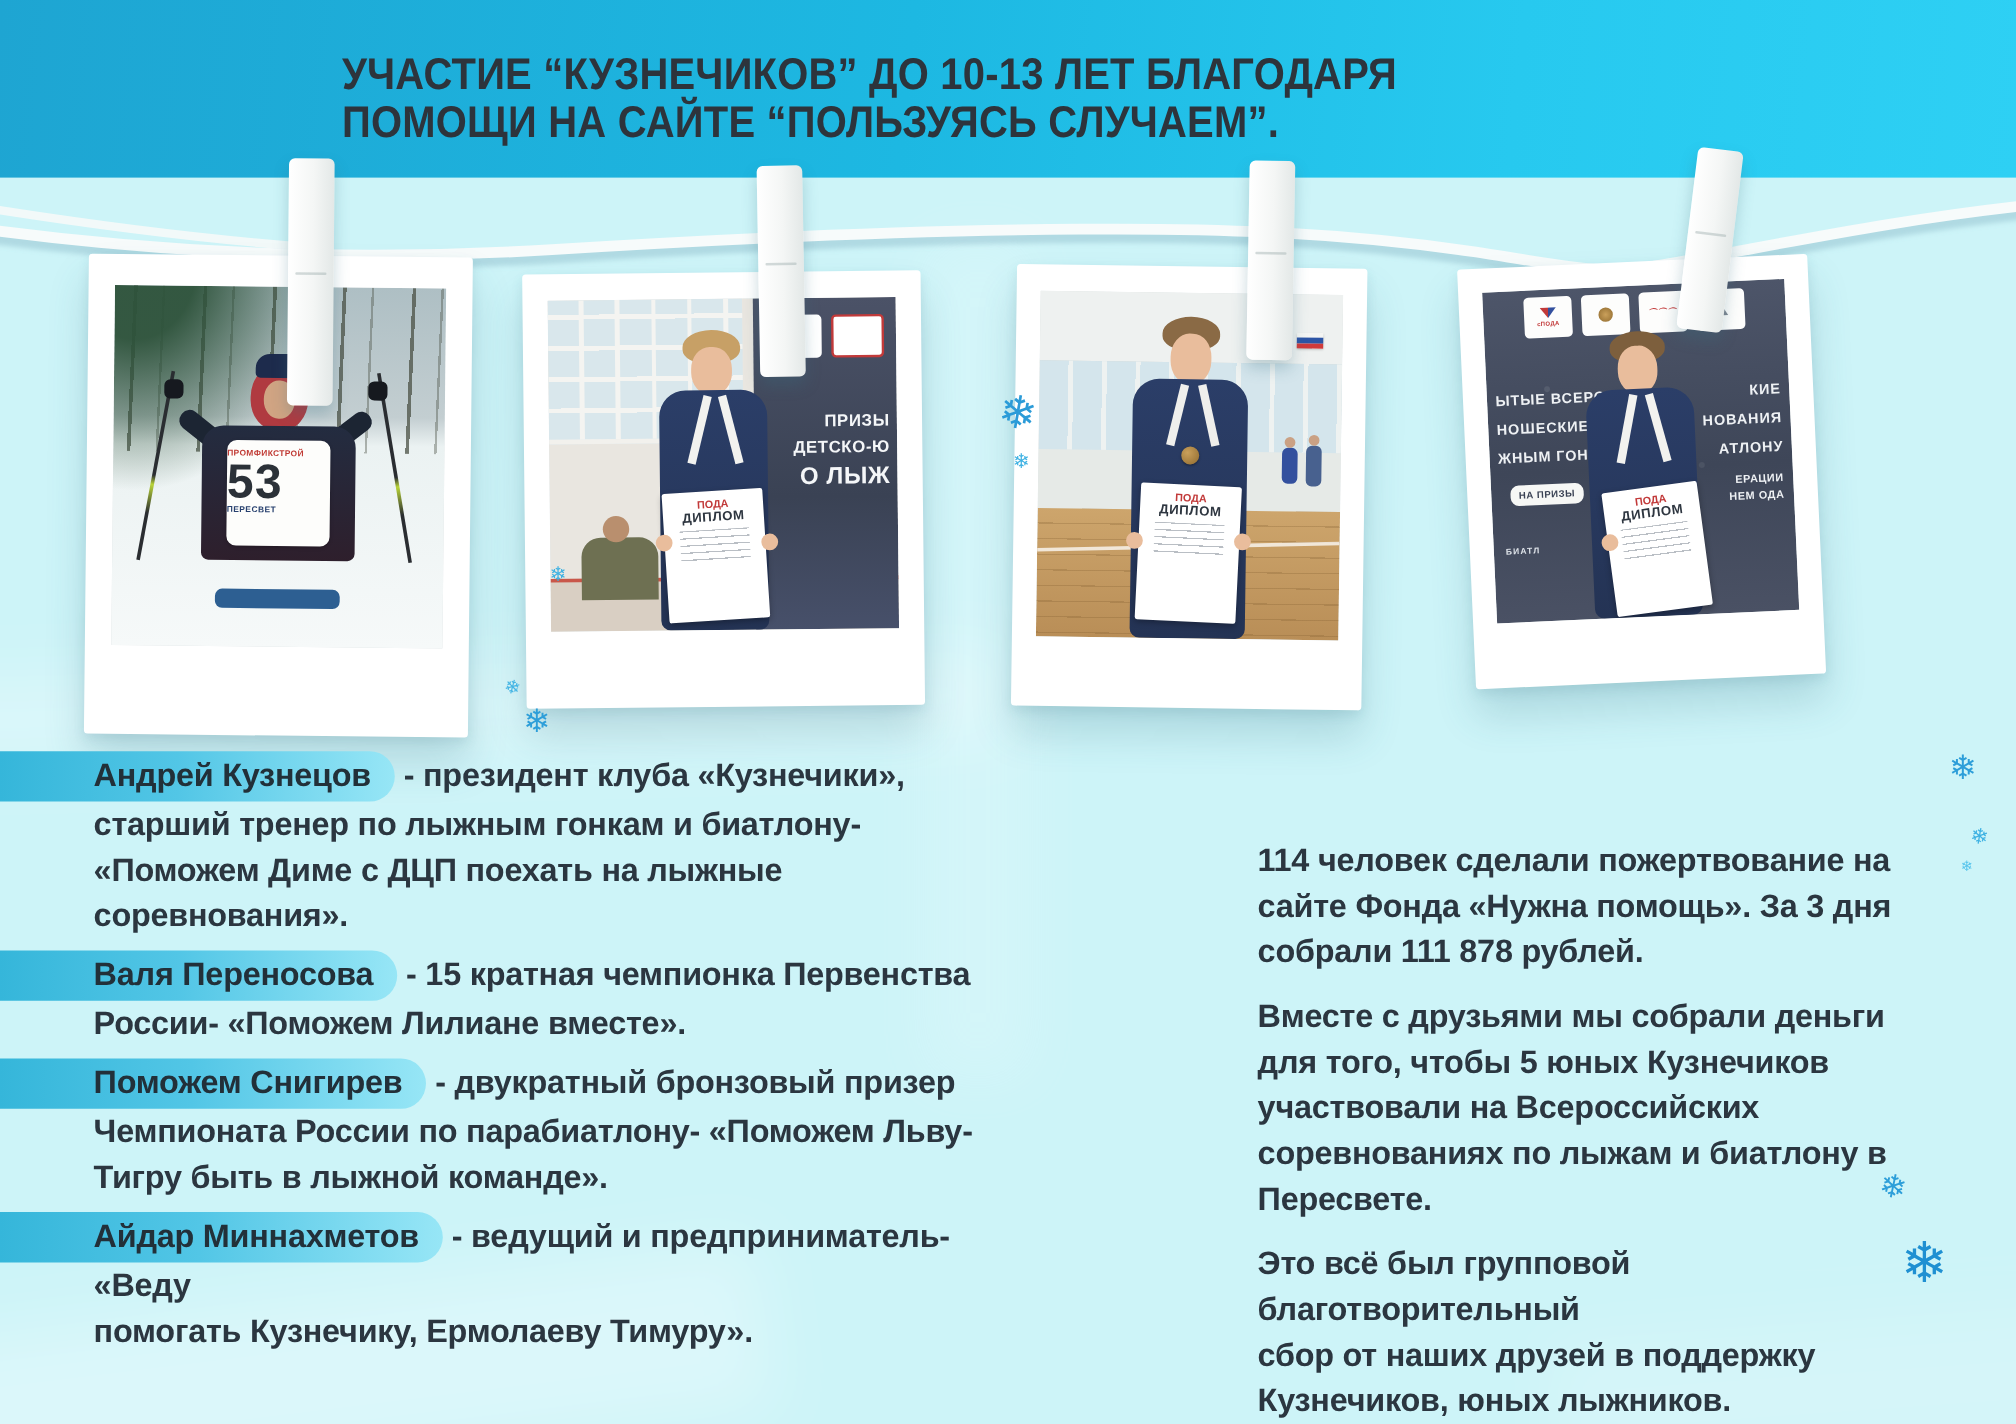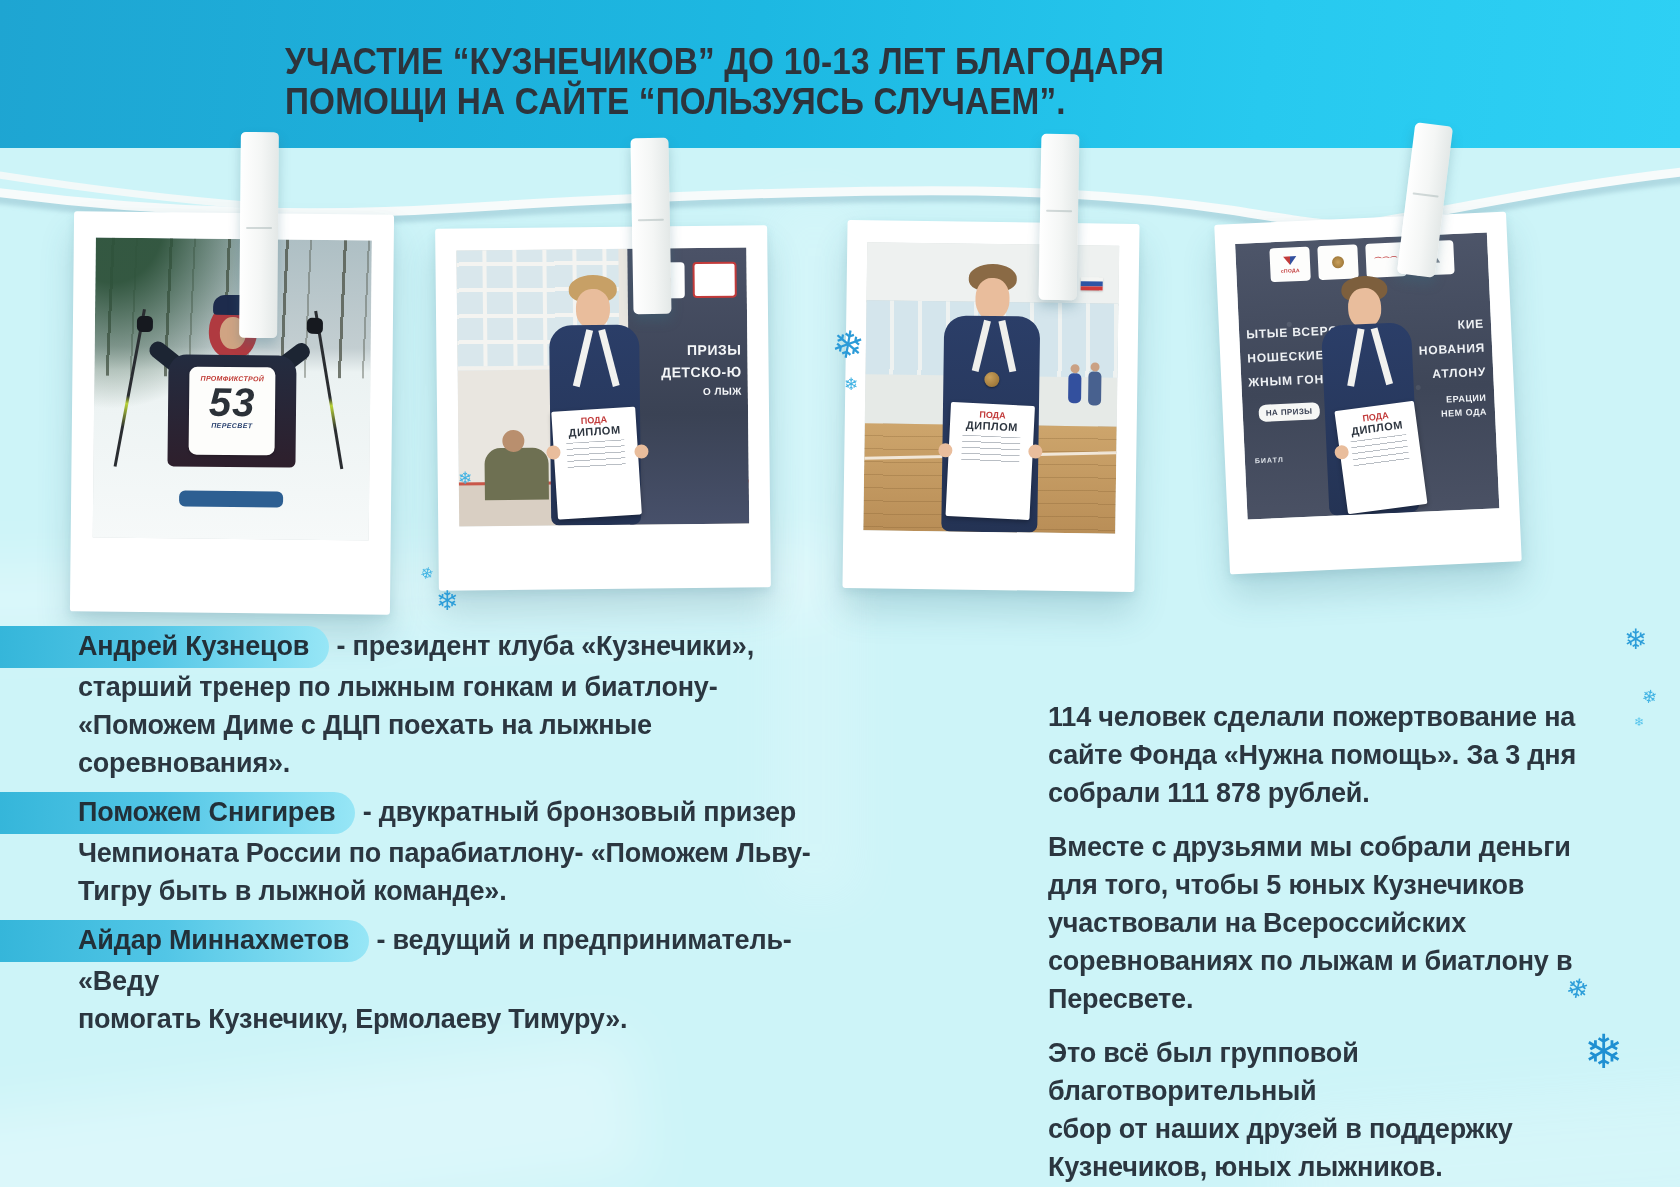--- a/index.html
+++ b/index.html
@@ -61,21 +61,21 @@
   .scene1 .canopy{position:absolute;inset:0;background:radial-gradient(ellipse at 6% -6%,rgba(45,82,58,.95) 0 14%,rgba(45,82,58,0) 42%);}
   .scene1 .trees{position:absolute;left:0;top:0;right:0;height:46%;
     background:repeating-linear-gradient(92deg,rgba(0,0,0,0) 0 16px,rgba(74,80,68,.75) 16px 19px,rgba(0,0,0,0) 19px 40px,rgba(74,80,68,.4) 40px 42px,rgba(0,0,0,0) 42px 58px);}
   .pole{position:absolute;width:3px;height:160px;background:linear-gradient(180deg,#2a2d31 55%,#b9d437 60%,#2a2d31 75%);}
   .glove{position:absolute;width:16px;height:16px;background:#16191f;border-radius:5px;}
   .arm{position:absolute;width:64px;height:17px;background:#1c2533;border-radius:8px;}
   .hood{position:absolute;width:48px;height:56px;background:#b03a40;border-radius:50% 50% 46% 46%;}
   .hat{position:absolute;width:40px;height:20px;background:#1d2b4c;border-radius:12px 12px 4px 4px;}
   .face1{position:absolute;width:26px;height:32px;background:#d0a483;border-radius:48%;}
   .torso1{position:absolute;width:128px;height:112px;background:linear-gradient(180deg,#232c40,#2e1f2c);border-radius:18px 18px 6px 6px;}
-  .bib{position:absolute;width:86px;height:88px;background:#fdfdfb;border-radius:8px;box-shadow:0 1px 3px rgba(0,0,0,.25);text-align:center;font-style:italic;}
+  .bib{position:absolute;width:86px;height:88px;background:#fdfdfb;border-radius:8px;box-shadow:0 1px 3px rgba(0,0,0,.25);}
   .bib .sponsor{font-size:7px;font-weight:700;color:#c03a34;letter-spacing:.3px;margin-top:8px;}
   .bib .num{font-size:40px;font-weight:700;color:#2b3138;line-height:40px;letter-spacing:1px;}
   .bib .loc{font-size:7px;font-weight:700;color:#27406e;letter-spacing:.4px;}
   .sled{position:absolute;width:104px;height:16px;background:#2d5f92;border-radius:6px;}
 
   
   .hair{position:absolute;border-radius:50% 50% 42% 42%;}
   .face{position:absolute;background:#e9bd9c;border-radius:46%;}
   .jacket{position:absolute;background:linear-gradient(180deg,#2b3e68,#243354);border-radius:22px 22px 8px 8px;}
   .lan{position:absolute;width:7px;height:58px;background:#f2f2ef;}
@@ -209,21 +209,21 @@
       <div class="scene2">
         <div class="win"></div>
         <div class="floor"></div>
         <div class="banner"></div>
         <div class="tile" style="right:62px;top:14px;width:44px;height:36px;">
             <span>ЕРАИ</span>
           </div>
         <div class="tile" style="right:10px;top:14px;width:44px;height:36px;border:2px solid #c23a3a;box-sizing:border-box;"></div>
         <div class="btxt" style="top:94px;font-size:14px;">ПРИЗЫ</div>
         <div class="btxt" style="top:116px;font-size:14px;">ДЕТСКО-Ю</div>
-        <div class="btxt" style="top:138px;font-size:10px;">О ЛЫЖ</div>
+        <div class="btxt" style="top:138px;font-size:20px;">О ЛЫЖ</div>
         <div class="man" style="left:26px;bottom:26px;"></div>
         <div class="hair" style="left:112px;top:26px;width:48px;height:28px;background:#c7a066;"></div>
         <div class="face" style="left:119px;top:40px;width:34px;height:40px;"></div>
         <div class="jacket" style="left:92px;top:76px;width:90px;height:200px;"></div>
         <div class="lan" style="left:122px;top:80px;transform:rotate(14deg);"></div>
         <div class="lan" style="left:148px;top:80px;transform:rotate(-14deg);"></div>
         <div class="diploma" style="left:96px;top:160px;width:84px;height:108px;transform:rotate(-3deg);">
           <div class="mark">ПОДА</div>
           <div class="word">ДИПЛОМ</div>
           <div class="lines"></div>
@@ -315,20 +315,21 @@
     </div>
   </div>
 
   <div class="pin p1"></div>
   <div class="pin p2"></div>
   <div class="pin p3"></div>
   <div class="pin p4"></div>
 
   <div id="left-list">
       <div class="l-item"><span class="pill">Андрей Кузнецов</span> - президент клуба «Кузнечики»,<br>старший тренер по лыжным гонкам и биатлону-<br>«Поможем Диме с ДЦП поехать на лыжные<br>соревнования».</div>
+      <div class="l-item"><span class="pill">Валя Переносова</span> - 15 кратная чемпионка Первенства<br>России- «Поможем Лилиане вместе».</div>
       <div class="l-item"><span class="pill">Поможем Снигирев</span> - двукратный бронзовый призер<br>Чемпионата России по парабиатлону- «Поможем Льву-<br>Тигру быть в лыжной команде».</div>
       <div class="l-item"><span class="pill">Айдар Миннахметов</span> - ведущий и предприниматель- «Веду<br>помогать Кузнечику, Ермолаеву Тимуру».</div>
     </div>
 
   <div id="right-col">
       <p class="r-para">114 человек сделали пожертвование на<br>сайте Фонда «Нужна помощь». За 3 дня<br>собрали 111 878 рублей.</p>
       <p class="r-para">Вместе с друзьями мы собрали деньги<br>для того, чтобы 5 юных Кузнечиков<br>участвовали на Всероссийских<br>соревнованиях по лыжам и биатлону в<br>Пересвете.</p>
       <p class="r-para">Это всё был групповой благотворительный<br>сбор от наших друзей в поддержку<br>Кузнечиков, юных лыжников.</p>
     </div>
 

